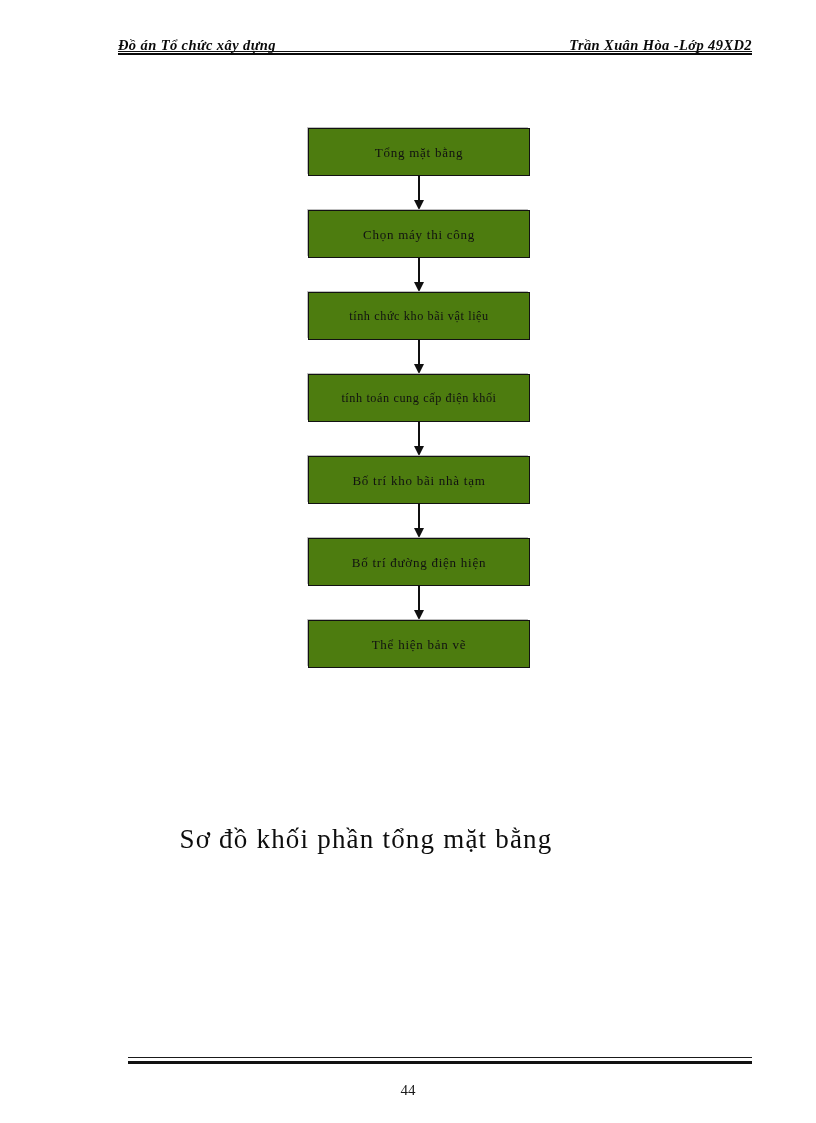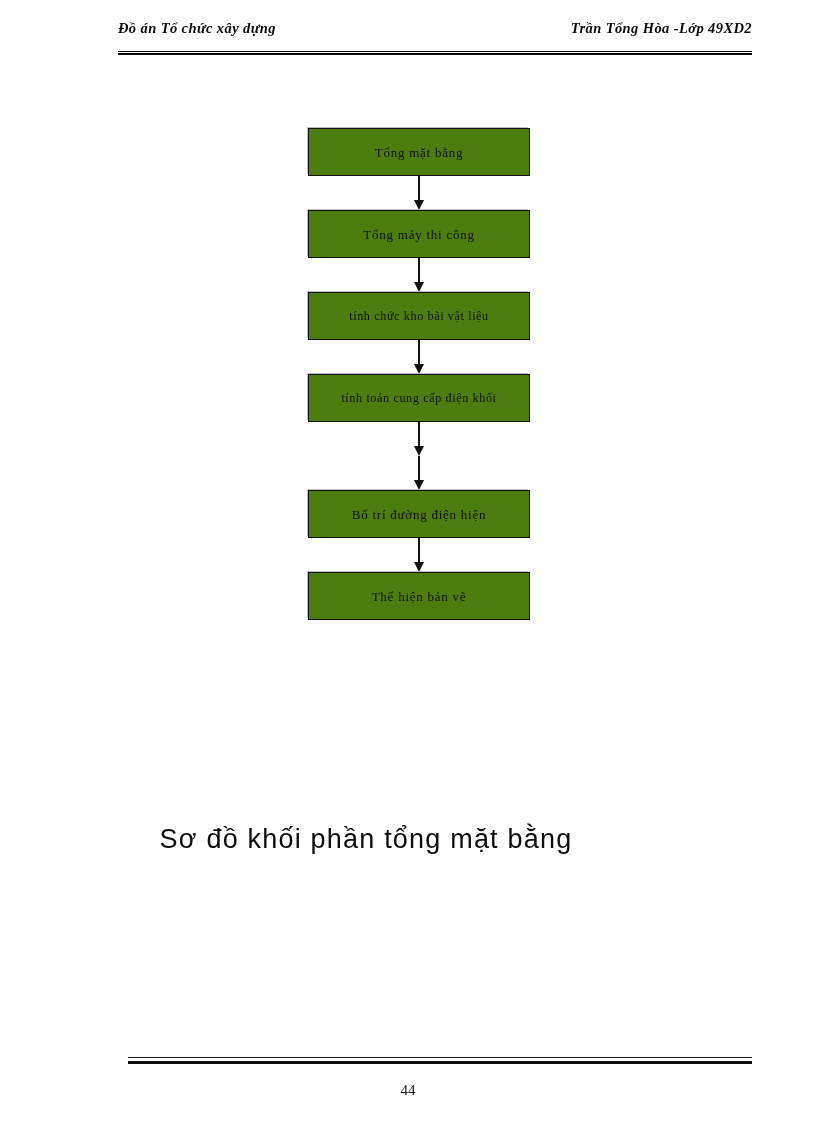--- a/index.html
+++ b/index.html
@@ -22,21 +22,21 @@
   }
 
   
   .header {
     position: absolute;
     left: 118px;
     top: 20px;
     width: 634px;
     height: 34px;
     display: flex;
-    align-items: flex-start;
+    align-items: flex-end;
     justify-content: space-between;
   }
   .header-text {
     font-family: "Liberation Serif", serif;
     font-style: italic;
     font-weight: bold;
     font-size: 14.5px;
     letter-spacing: 0.4px;
     white-space: nowrap;
     color: #0a0a0a;
@@ -116,21 +116,21 @@
     border-top: 10px solid #101010;
   }
 
   
   .caption {
     position: absolute;
     left: 0;
     top: 824px;
     width: 732px;
     text-align: center;
-    font-family: Liberation Sans, sans-serif;
+    font-family: Liberation Serif, serif;
     font-size: 27px;
     letter-spacing: 1.2px;
     color: #0d0d0d;
   }
 
   
   .footer-rule-thin {
     position: absolute;
     left: 128px;
     top: 1057px;
@@ -157,38 +157,38 @@
     color: #1a1a1a;
   }
 </style>
 </head>
 <body>
 
 <div class="page">
 
   <div class="header">
     <span class="header-text">Đồ án Tổ chức xây dựng</span>
-    <span class="header-text">Trần Tổng Hòa -Lớp 49XD2</span>
+    <span class="header-text">Trần Xuân Hòa -Lớp 49XD2</span>
   </div>
   <div class="header-rule"></div>
   <div class="header-rule-thick"></div>
 
   <div class="flowchart">
 
     <div class="node">
       <span class="node-label">Tổng mặt bằng</span>
     </div>
 
     <div class="connector">
       <div class="stem"></div>
       <div class="head"></div>
     </div>
 
     <div class="node">
-      <span class="node-label">Tổng máy thi công</span>
+      <span class="node-label">Chọn máy thi công</span>
     </div>
 
     <div class="connector">
       <div class="stem"></div>
       <div class="head"></div>
     </div>
 
     <div class="node small">
       <span class="node-label">tính chức kho bãi vật liệu</span>
     </div>
@@ -200,20 +200,23 @@
 
     <div class="node small">
       <span class="node-label">tính toán cung cấp điện khối</span>
     </div>
 
     <div class="connector">
       <div class="stem"></div>
       <div class="head"></div>
     </div>
 
+    <div class="node">
+      <span class="node-label">Bố trí kho bãi nhà tạm</span>
+    </div>
 
     <div class="connector">
       <div class="stem"></div>
       <div class="head"></div>
     </div>
 
     <div class="node">
       <span class="node-label">Bố trí đường điện hiện</span>
     </div>
 

